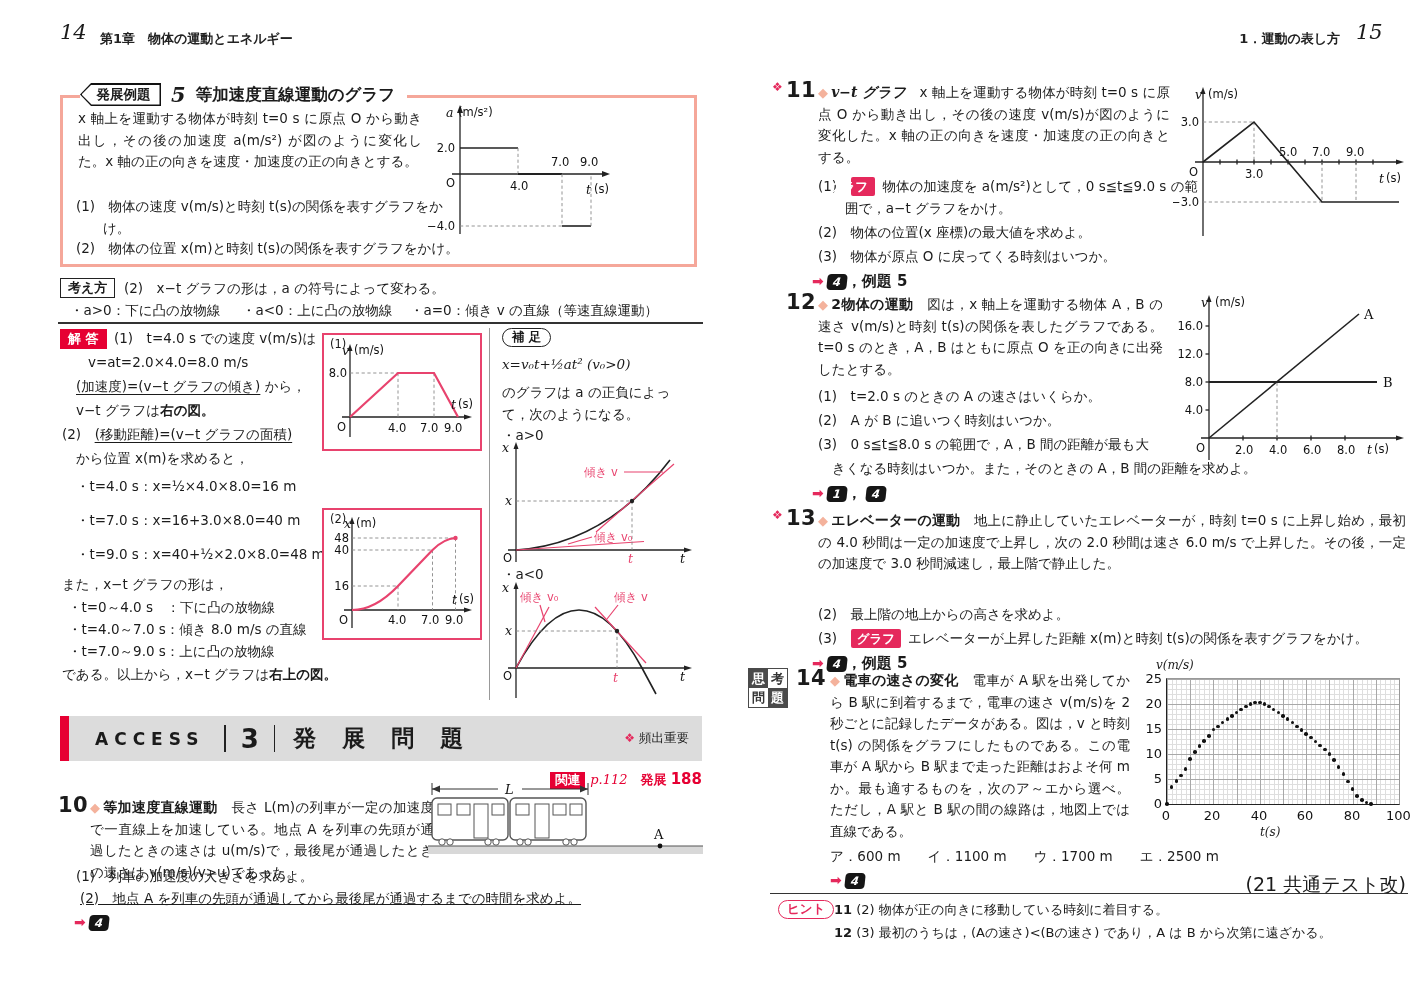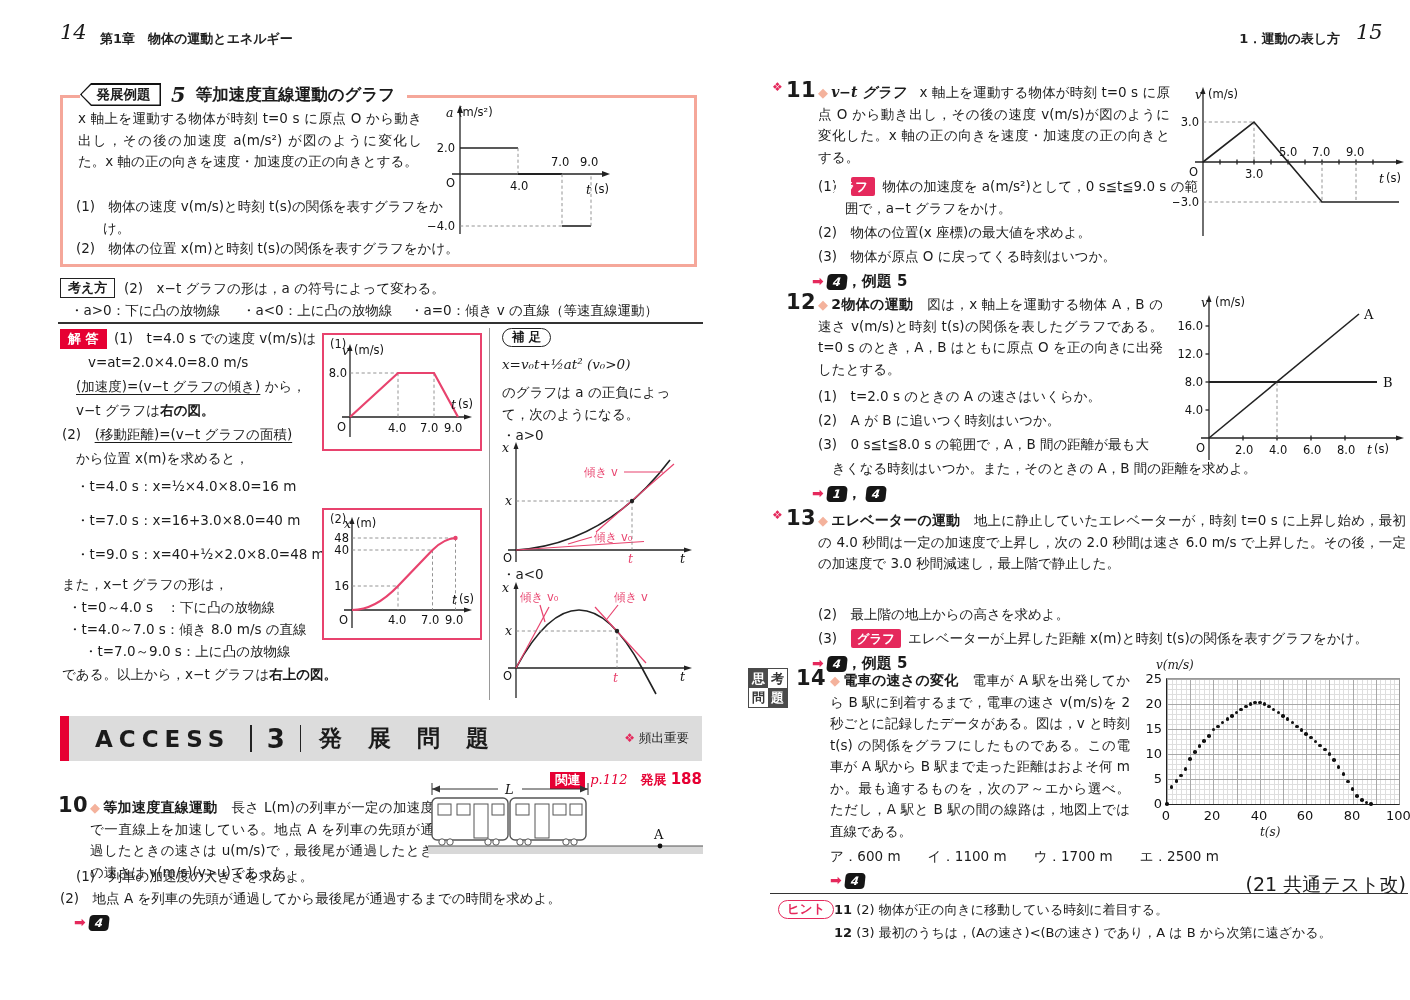--- a/index.html
+++ b/index.html
@@ -32,21 +32,21 @@
   .num-lg{font-size:21px;font-weight:bold;letter-spacing:0.5px;}
   .star{color:#e5295c;font-size:12px;}
   .dia{color:#f4b29c;font-size:13px;margin-right:3px;}
   .p-title{font-weight:bold;font-size:14px;}
   .ref-arrow{color:#e5295c;font-size:14px;font-weight:bold;margin-right:3px;}
   .ref-badge{display:inline-block;background:#161616;color:#fff;font-weight:bold;font-style:italic;font-size:11.5px;
       padding:1px 6px;border-radius:4px;transform:skewX(-6deg);}
   .ref-suffix{font-weight:bold;font-size:15px;}
   .access-bar{background:#dcdcdc;display:flex;align-items:center;}
   .access-red{width:9px;align-self:stretch;background:#e60033;}
-  .access-brand{font-size:23px;font-weight:bold;letter-spacing:6px;margin-left:26px;}
+  .access-brand{font-size:17px;font-weight:bold;letter-spacing:6px;margin-left:26px;}
   .vbar{width:1.3px;height:27px;background:#222;}
   .access-num{font-size:26px;font-weight:bold;padding:0 15px;}
   .access-title{font-size:23px;font-weight:bold;letter-spacing:9px;margin-left:18px;}
   .freq{margin-left:auto;padding-right:13px;font-size:12.5px;}
   .freq .star{font-size:12px;}
   .rel{color:#e60033;font-size:13px;}
   .rel-tag{display:inline-block;background:#e60033;color:#fff;font-weight:bold;font-size:12.5px;padding:0 5px;margin-right:5px;}
   .think-badge{display:grid;grid-template-columns:19px 19px;grid-auto-rows:19px;border:1px solid #4a4a4a;width:38px;}
   .tb-cell{font-size:13px;font-weight:bold;text-align:center;line-height:19px;}
   .tb-dark{background:#4a4a4a;color:#fff;}
@@ -137,21 +137,21 @@
   <div class="abs" style="left:76px;top:378px;"><span class="u">(加速度)=(v−t グラフの傾き)</span><span> から，</span></div>
   <div class="abs" style="left:76px;top:402px;"><span>v−t グラフは</span><span class="b">右の図。</span></div>
   <div class="abs" style="left:62px;top:426px;"><span>(2)　</span><span class="u">(移動距離)=(v−t グラフの面積)</span></div>
   <div class="abs" style="left:76px;top:450px;">から位置 x(m)を求めると，</div>
   <div class="abs" style="left:76px;top:478px;">・t=4.0 s：x=½×4.0×8.0=16 m</div>
   <div class="abs" style="left:76px;top:512px;">・t=7.0 s：x=16+3.0×8.0=40 m</div>
   <div class="abs" style="left:76px;top:546px;">・t=9.0 s：x=40+½×2.0×8.0=48 m</div>
   <div class="abs" style="left:62px;top:576px;">また，x−t グラフの形は，</div>
   <div class="abs" style="left:68px;top:599px;">・t=0～4.0 s　：下に凸の放物線</div>
   <div class="abs" style="left:68px;top:621px;">・t=4.0～7.0 s：傾き 8.0 m/s の直線</div>
-  <div class="abs" style="left:68px;top:643px;margin-left:16px;">・t=7.0～9.0 s：上に凸の放物線</div>
+  <div class="abs" style="left:68px;top:643px;">・t=7.0～9.0 s：上に凸の放物線</div>
   <div class="abs" style="left:62px;top:666px;"><span>である。以上から，x−t グラフは</span><span class="b">右上の図。</span></div>
 
   <div class="abs pink-box" style="left:322px;top:333px;width:156px;height:114px;">
     <div class="abs" style="left:6px;top:2px;font-size:11.5px;">(1)</div>
     <svg class="abs" style="left:2px;top:4px;" width="150" height="106" viewBox="0 0 150 106">
       <line class="ax" x1="24" y1="10" x2="24" y2="98"></line>
         <polygon class="arrowhead" points="24,5 21.5,12 26.5,12"></polygon>
       <line class="ax" x1="16" y1="78" x2="141" y2="78"></line>
         <polygon class="arrowhead" points="146,78 138,75.5 138,80.5"></polygon>
       <line class="dash" x1="24" y1="34" x2="72" y2="34"></line>
@@ -263,21 +263,21 @@
 
   <div class="abs rel" style="left:420px;top:770px;width:282px;text-align:right;">
     <span class="rel-tag">関連</span><span class="ser it">p.112</span>　<span class="b">発展</span> <span class="b" style="font-size:15px;">188</span>
   </div>
 
   <div class="abs num-lg" style="left:58px;top:793px;">10</div>
   <div class="abs txt just" style="left:90px;top:797px;width:344px;">
     <span class="dia">◆</span><span class="p-title">等加速度直線運動</span>　<span>長さ L(m)の列車が一定の加速度で一直線上を加速している。地点 A を列車の先頭が通過したときの速さは u(m/s)で，最後尾が通過したときの速さは v(m/s)(v&gt;u)であった。</span>
   </div>
   <div class="abs txt" style="left:76px;top:866px;width:620px;">(1)　列車の加速度の大きさを求めよ。</div>
-  <div class="abs txt" style="left:60px;top:888px;width:620px;">(2)　地点 A を列車の先頭が通過してから最後尾が通過するまでの時間を求めよ。</div>
+  <div class="abs txt" style="left:80px;top:888px;width:620px;text-decoration:underline;">(2)　地点 A を列車の先頭が通過してから最後尾が通過するまでの時間を求めよ。</div>
   <div class="abs" style="left:74px;top:914px;">
     <span class="ref-arrow">➡</span><span class="ref-badge">4</span>
   </div>
 
   <svg class="abs" style="left:428px;top:780px;" width="275" height="80" viewBox="0 0 275 80">
     <rect x="0" y="66" width="275" height="8" fill="#d8d8d8" stroke="none"></rect>
     <line x1="0" y1="66" x2="275" y2="66" stroke="#555" stroke-width="1.2"></line>
     <line x1="4" y1="9" x2="160" y2="9" stroke="#333" stroke-width="1"></line>
     <line x1="4" y1="3" x2="4" y2="15" stroke="#333" stroke-width="1"></line>
     <line x1="160" y1="3" x2="160" y2="15" stroke="#333" stroke-width="1"></line>

